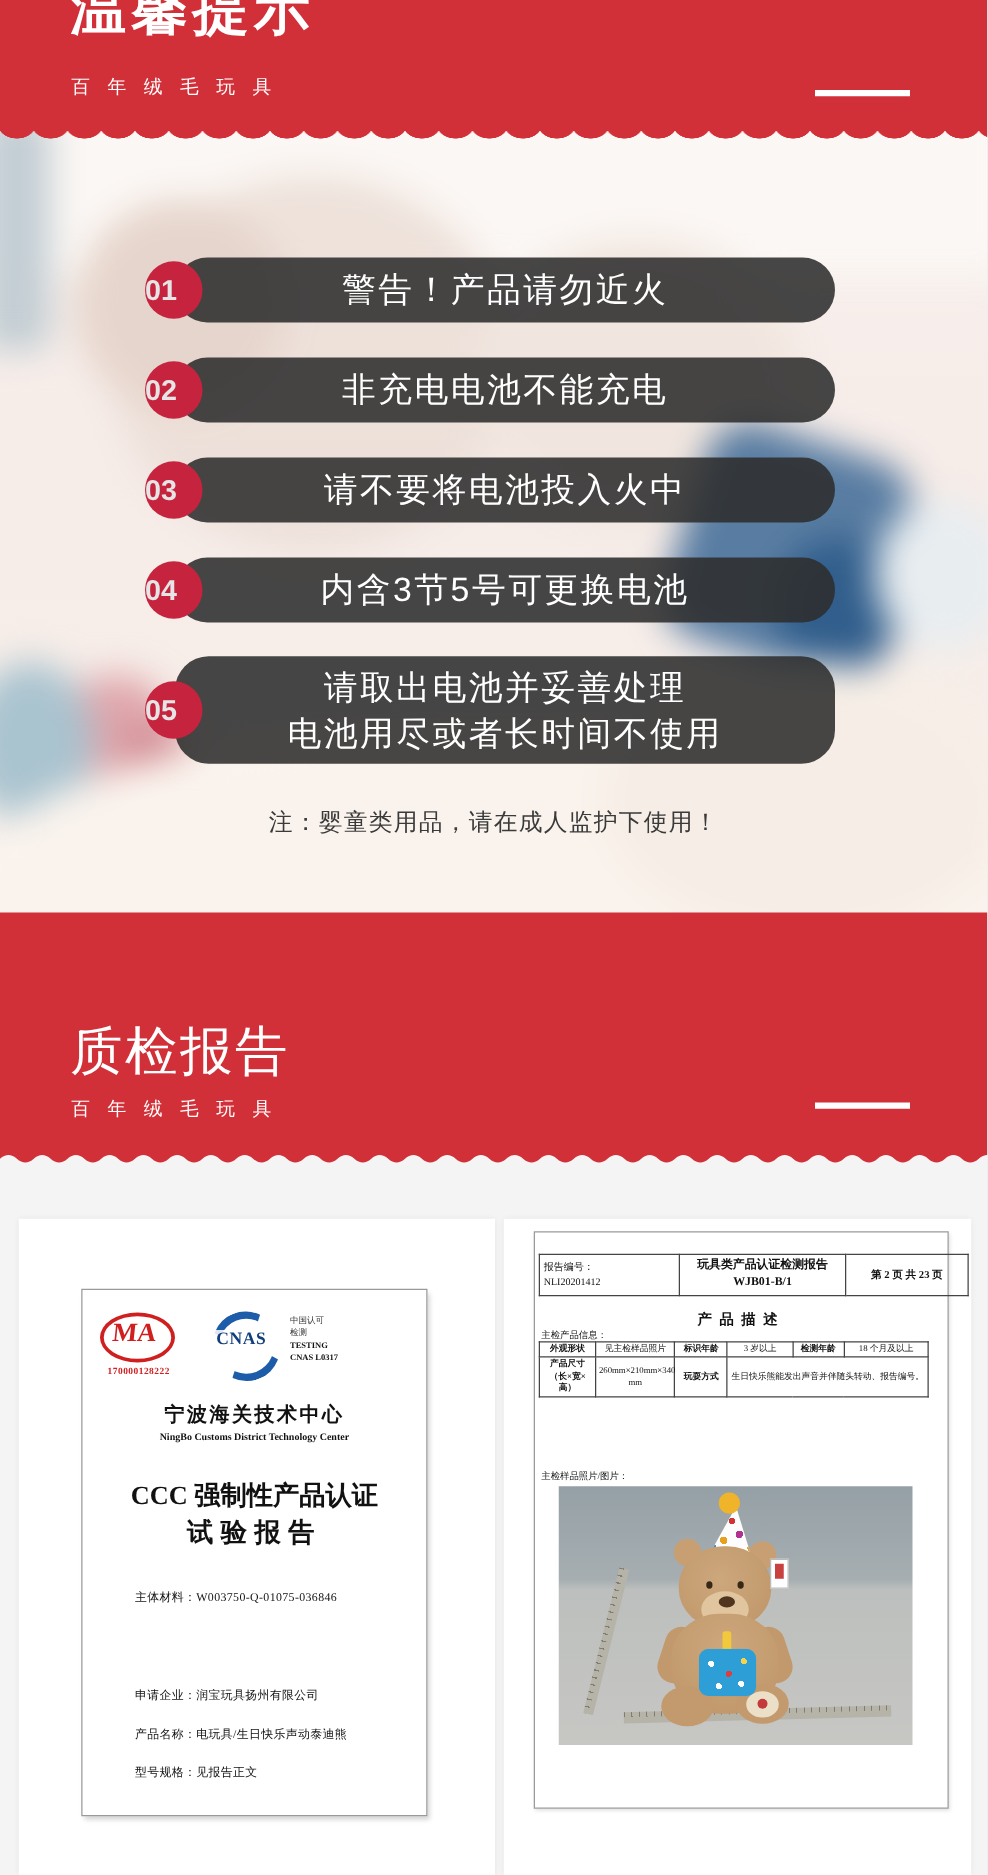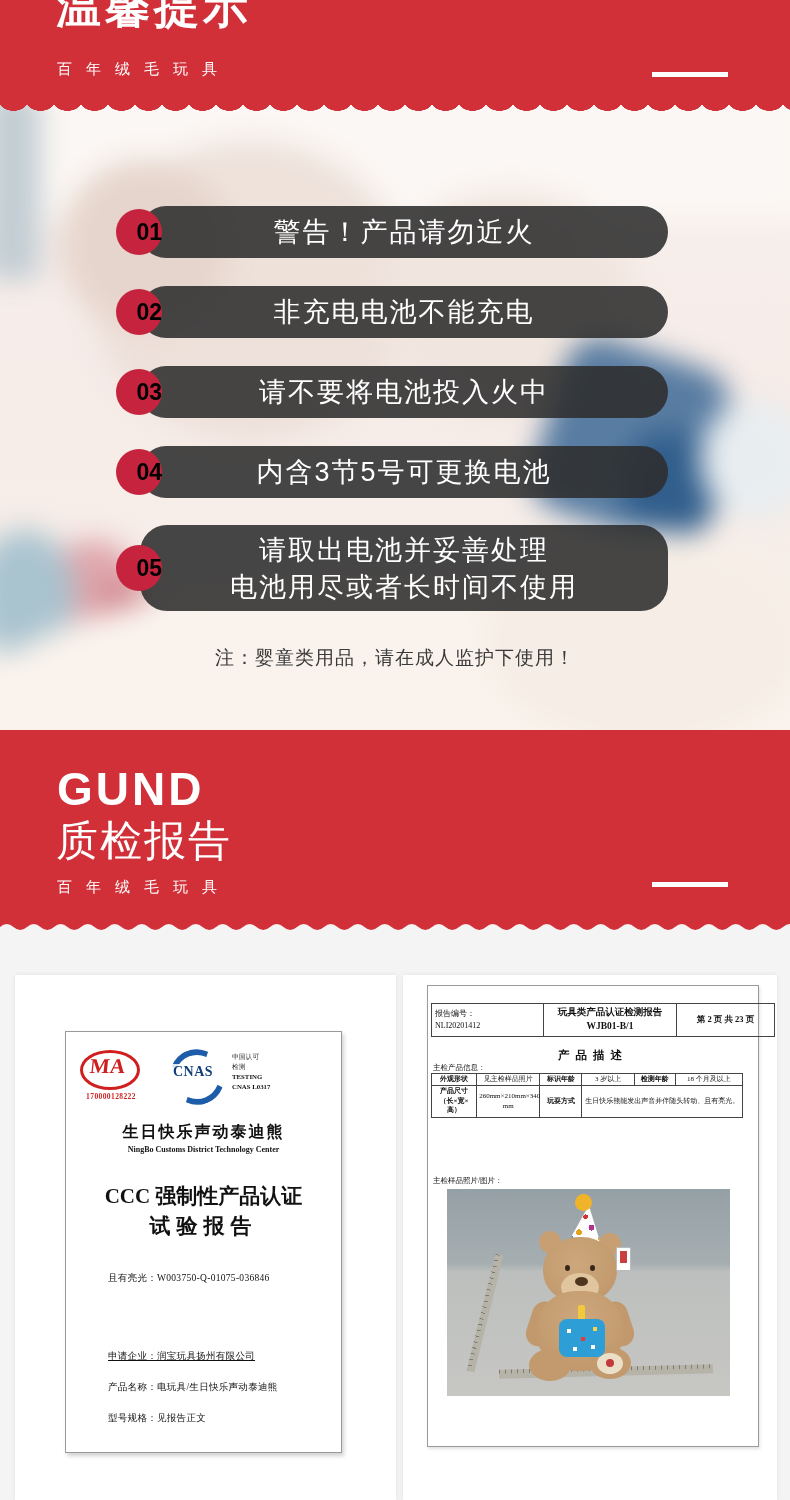--- a/index.html
+++ b/index.html
@@ -41,22 +41,22 @@
   .b-cloud2{left:480px;top:430px;width:330px;height:220px;background:#f6eee6;}
 
   
   .pill{position:absolute;left:140px;width:528px;height:52px;background:rgba(45,45,45,0.88);
         border-radius:27px;color:#fff;text-align:center;z-index:4;}
   .pill .pl{font-size:27px;letter-spacing:2px;font-weight:500;line-height:52px;}
   .pill.tall{height:86px;}
   .pill.tall .pl{line-height:37px;}
   .pill.tall .pwrap{padding-top:7px;}
   .numball{position:absolute;left:-24px;top:50%;transform:translateY(-50%);width:46px;height:46px;
-        border-radius:50%;background:#c6243e;color:#000000;font-size:23px;font-weight:700;
-        text-align:right;line-height:46px;letter-spacing:0;}
+        border-radius:50%;background:#c6243e;color:#e5e5e5;font-size:23px;font-weight:700;
+        text-align:left;line-height:46px;letter-spacing:0;}
   .p1{top:106px;} .p2{top:186px;} .p3{top:266px;} .p4{top:346px;} .p5{top:425px;}
   .note{position:absolute;left:0;top:545px;width:790px;text-align:center;color:#3a3a3a;
         font-size:19px;letter-spacing:1px;z-index:4;}
 
   
   .band-mid{position:absolute;left:0;top:730px;width:790px;height:190px;background:#d13038;}
   .brand{position:absolute;left:57px;top:36px;color:#fff;font-size:46px;font-weight:700;
         letter-spacing:3px;line-height:1;}
   .report-title{position:absolute;left:56px;top:90px;color:#fff;font-size:42px;font-weight:500;
         letter-spacing:2px;line-height:1;}
@@ -93,21 +93,21 @@
   .cnas-side .bold{font-weight:700;color:#111;}
   .org-cn{position:absolute;left:0;top:90px;width:100%;text-align:center;font-size:16px;
         font-weight:700;letter-spacing:2px;color:#111;}
   .org-en{position:absolute;left:0;top:113px;width:100%;text-align:center;font-size:8px;
         font-weight:700;color:#111;}
   .cert-t1{position:absolute;left:0;top:150px;width:100%;text-align:center;font-size:21px;
         font-weight:700;color:#111;}
   .cert-t2{position:absolute;left:0;top:180px;width:100%;text-align:center;font-size:21px;
         font-weight:700;letter-spacing:6px;color:#111;}
   .fld{position:absolute;left:42px;font-size:9.5px;color:#111;letter-spacing:.3px;}
-  .f1{top:240px;} .f2{top:318px;text-decoration:underline;} .f3{top:349px;} .f4{top:380px;}
+  .f1{top:240px;} .f2{top:318px;} .f3{top:349px;} .f4{top:380px;}
 
   
   .hdr-table{position:absolute;left:3px;top:17px;width:322px;border-collapse:collapse;
         table-layout:fixed;padding-left:22px;}
   .hdr-table td{border:1px solid #444;padding:2px 3px;vertical-align:middle;color:#111;}
   .ht-left{width:105px;font-size:8px;line-height:1.5;}
   .ht-mid{width:126px;text-align:center;font-size:9.5px;font-weight:700;line-height:1.45;}
   .ht-right{width:91px;text-align:center;font-size:8.5px;font-weight:600;}
   .sec-title{position:absolute;left:0;top:62px;width:100%;text-align:center;font-size:11.5px;
         font-weight:700;letter-spacing:6px;color:#111;}
@@ -212,21 +212,20 @@
       <div class="numball">05</div>
       <div class="pwrap">
         <div class="pl">请取出电池并妥善处理</div>
         <div class="pl">电池用尽或者长时间不使用</div>
       </div>
     </div>
     <div class="note">注：婴童类用品，请在成人监护下使用！</div>
   </section>
 
   <section class="band-mid">
-    <div class="brand">GUND</div>
     <div class="report-title">质检报告</div>
     <div class="mini-sub">百年绒毛玩具</div>
     <div class="dash"></div>
   </section>
   <svg class="wave-svg" viewBox="0 0 790 14" preserveAspectRatio="none">
       <path fill="#d13038" d="M0 7 Q 6.75 1, 13.5 7 T 27 7 T 40.5 7 T 54 7 T 67.5 7 T 81 7 T 94.5 7 T 108 7 T 121.5 7 T 135 7 T 148.5 7 T 162 7 T 175.5 7 T 189 7 T 202.5 7 T 216 7 T 229.5 7 T 243 7 T 256.5 7 T 270 7 T 283.5 7 T 297 7 T 310.5 7 T 324 7 T 337.5 7 T 351 7 T 364.5 7 T 378 7 T 391.5 7 T 405 7 T 418.5 7 T 432 7 T 445.5 7 T 459 7 T 472.5 7 T 486 7 T 499.5 7 T 513 7 T 526.5 7 T 540 7 T 553.5 7 T 567 7 T 580.5 7 T 594 7 T 607.5 7 T 621 7 T 634.5 7 T 648 7 T 661.5 7 T 675 7 T 688.5 7 T 702 7 T 715.5 7 T 729 7 T 742.5 7 T 756 7 T 769.5 7 T 783 7 T 796.5 7 T 810 7 L 810 -2 L 0 -2 Z"></path>
     </svg>
 
   <div class="card card-left">
     <div class="inner-page ip-left serif">
@@ -240,25 +239,25 @@
           <div class="ring"></div>
           <div class="cn-txt">CNAS</div>
         </div>
         <div class="cnas-side">
           <div>中国认可</div>
           <div>检测</div>
           <div class="bold">TESTING</div>
           <div class="bold">CNAS L0317</div>
         </div>
       </div>
-      <div class="org-cn">生日快乐声动泰迪熊</div>
+      <div class="org-cn">宁波海关技术中心</div>
       <div class="org-en">NingBo Customs District Technology Center</div>
       <div class="cert-t1">CCC 强制性产品认证</div>
       <div class="cert-t2">试验报告</div>
-      <div class="fld f1"><span>且有亮光：</span><span>W003750-Q-01075-036846</span></div>
+      <div class="fld f1"><span>主体材料：</span><span>W003750-Q-01075-036846</span></div>
       <div class="fld f2"><span>申请企业：</span><span>润宝玩具扬州有限公司</span></div>
       <div class="fld f3"><span>产品名称：</span><span>电玩具/生日快乐声动泰迪熊</span></div>
       <div class="fld f4"><span>型号规格：</span><span>见报告正文</span></div>
     </div>
   </div>
 
   <div class="card card-right">
     <div class="inner-page ip-right serif">
       <table class="hdr-table">
         <tbody>
@@ -292,21 +291,21 @@
           <td>见主检样品照片</td>
           <td class="h">标识年龄</td>
           <td>3 岁以上</td>
           <td class="h">检测年龄</td>
           <td>18 个月及以上</td>
         </tr>
         <tr>
           <td class="h">产品尺寸（长×宽×高）</td>
           <td>260mm×210mm×340 mm</td>
           <td class="h">玩耍方式</td>
-          <td colspan="3">生日快乐熊能发出声音并伴随头转动、且有亮光。</td>
+          <td colspan="3">生日快乐熊能发出声音并伴随头转动、报告编号。</td>
         </tr>
       </tbody>
         </table>
       <div class="photo-label">主检样品照片/图片：</div>
 
       <div class="tphoto">
         <div class="tp ruler-v"></div>
         <div class="tp ruler-h"></div>
         <div class="tp bear-arm" style="left:82px;top:112px;transform:rotate(18deg);"></div>
         <div class="tp bear-arm" style="left:158px;top:112px;transform:rotate(-18deg);"></div>

